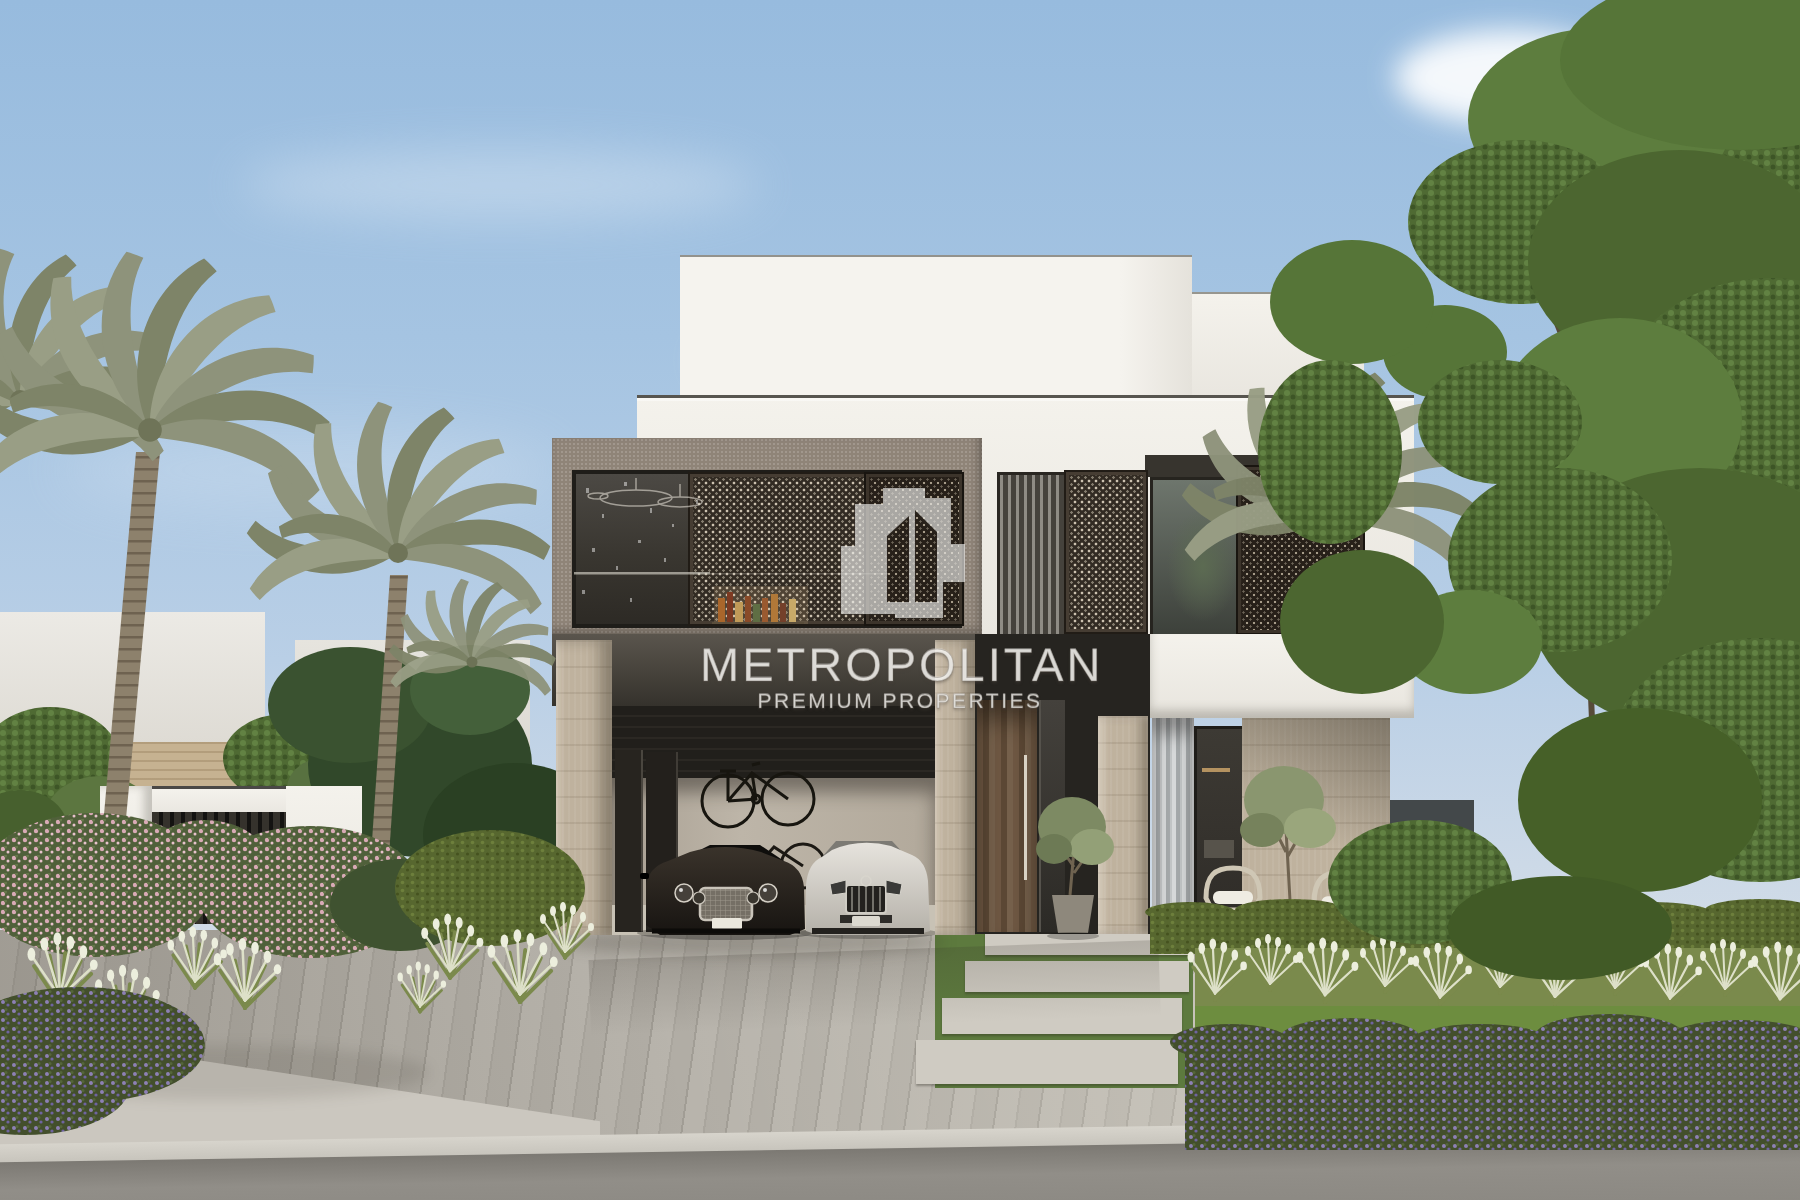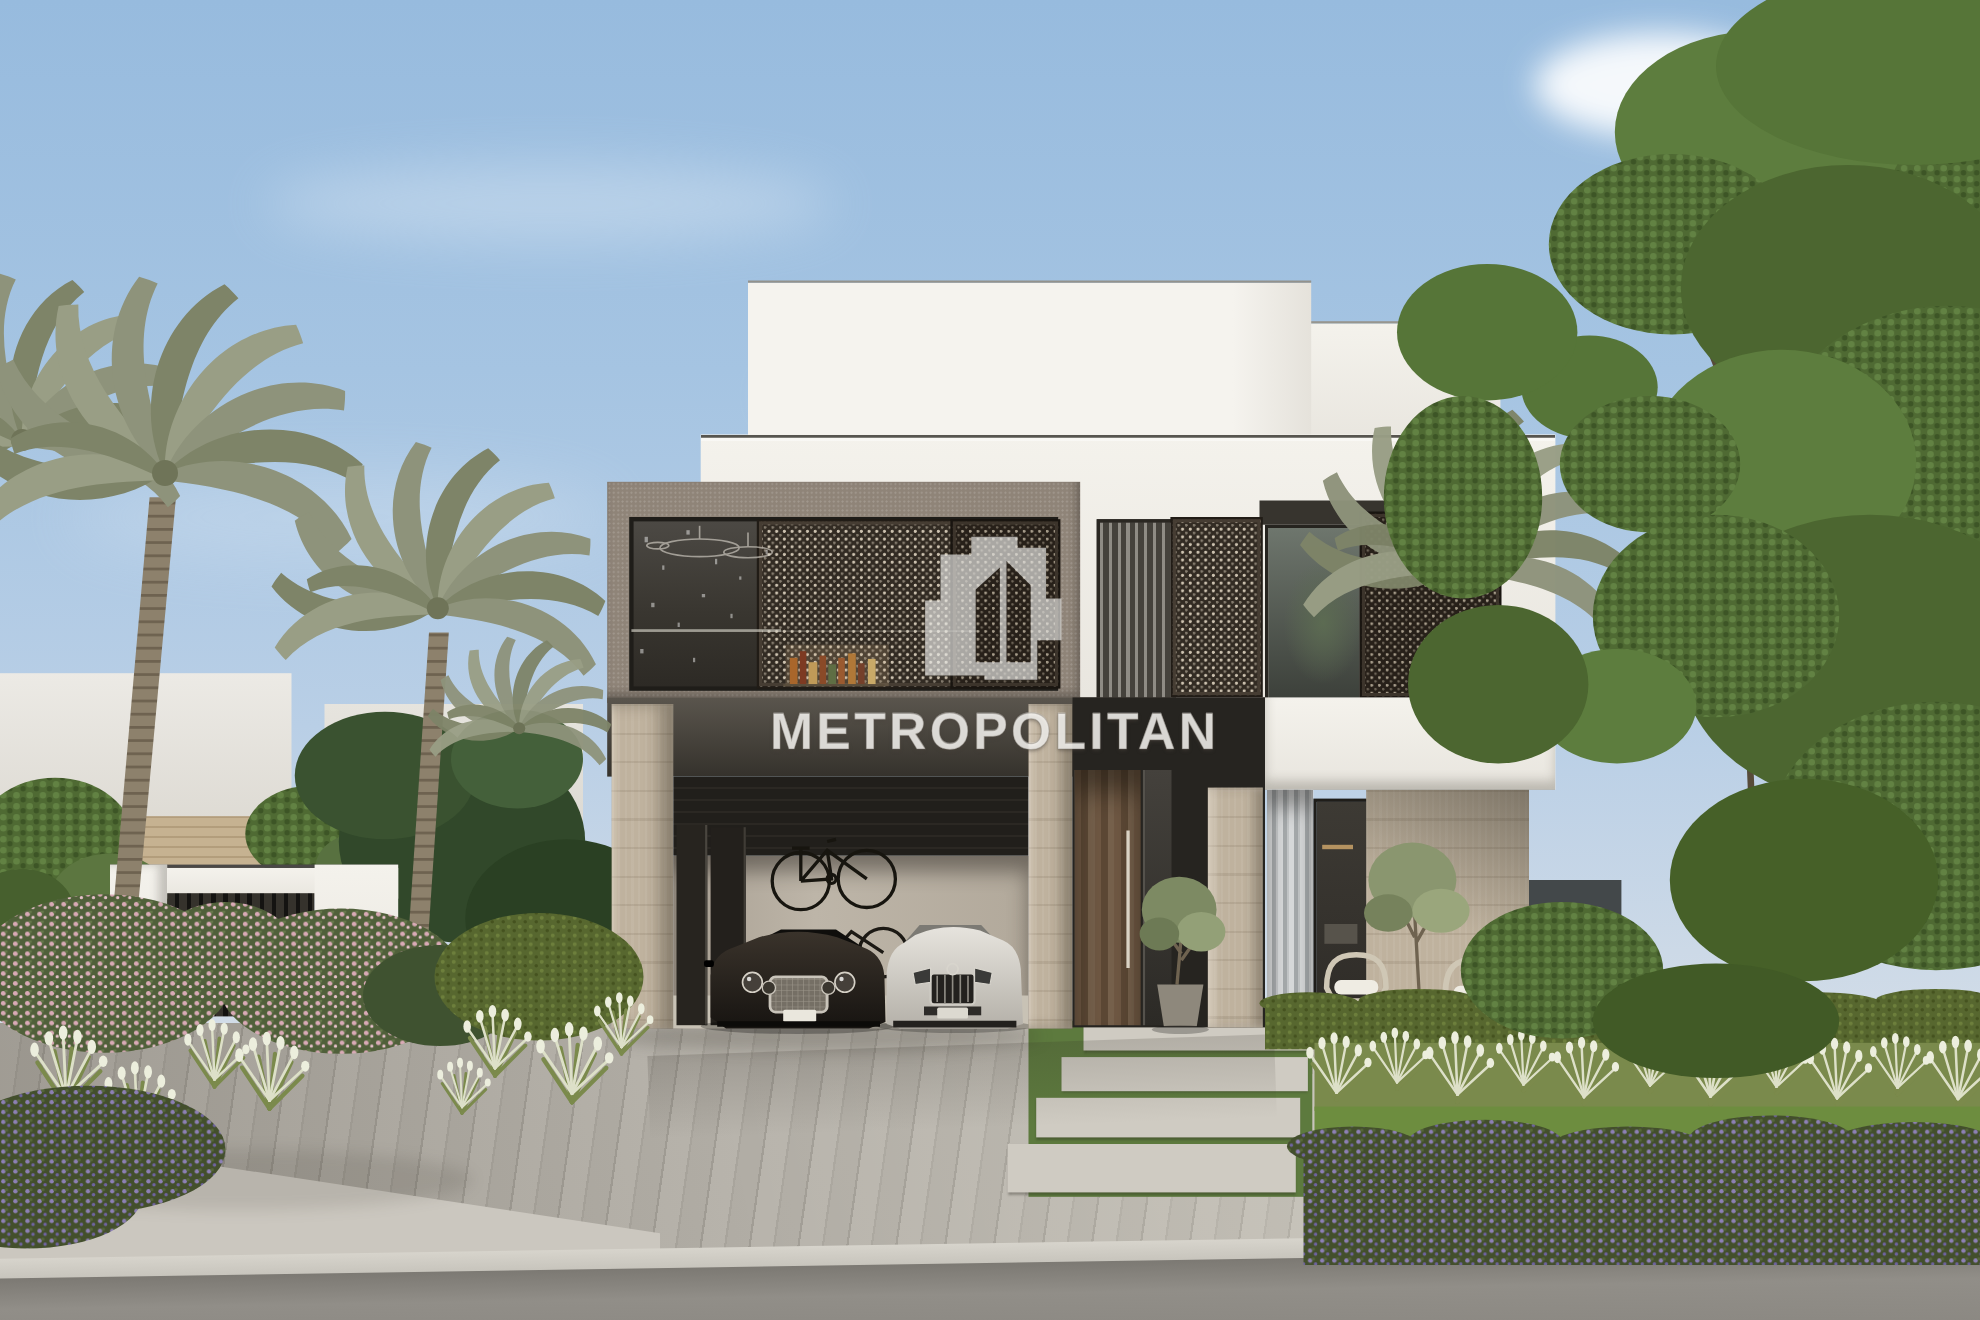--- a/index.html
+++ b/index.html
@@ -33,21 +33,21 @@
       repeating-linear-gradient(98deg,#b8b4ac 0 20px,#a9a59d 20px 22px,#b1ada5 22px 42px,#a19d95 42px 44px);}
   .drive-light{background:linear-gradient(78deg,rgba(58,53,44,.20),rgba(255,255,255,0) 38%,rgba(255,251,238,.26) 72%);}
   .sidewalk{background:#cbc7bf;clip-path:polygon(0 0,100% 76%,100% 100%,0 100%);}
   .curb{background:linear-gradient(180deg,#d7d4cc,#c4c1b9);}
   .road{background:linear-gradient(180deg,#7c7973,#918e88 40%,#8b8882);}
   .slab{background:#cfcbc2;box-shadow:0 2px 2px rgba(40,38,30,.35);}
   .shadow-soft{background:rgba(45,40,32,.22);filter:blur(7px);border-radius:50%;}
   
   .wm-text{color:rgba(247,246,242,.80);-webkit-text-stroke:1px rgba(120,115,105,.35);
       text-shadow:0 2px 3px rgba(70,65,58,.45),0 -1px 0 rgba(255,255,255,.35);
-      text-align:center;font-weight:bold;letter-spacing:3px;}
+      text-align:center;font-weight:normal;letter-spacing:3px;}
 </style>
 </head>
 <body>
 
 <div class="stage">
 
   <div class="abs sky" style="z-index:0"></div>
   <div class="abs cloud" style="z-index:1;left:1395px;top:30px;width:230px;height:95px;opacity:.9"></div>
   <div class="abs cloud" style="z-index:1;left:1540px;top:100px;width:160px;height:70px;opacity:.7"></div>
   <div class="abs cloud" style="z-index:1;left:240px;top:150px;width:520px;height:70px;opacity:.28;filter:blur(24px)"></div>
@@ -424,14 +424,15 @@
     </g>
   </svg>
 
   <svg class="abs" style="z-index:60;left:831px;top:482px;filter:drop-shadow(0 1px 1px rgba(80,78,70,.35))" width="140" height="140">
     <path fill-rule="evenodd" fill="rgba(252,252,250,.6)" d="
       M10,132 L10,64 L24,64 L24,22 L52,22 L52,6 L94,6 L94,16 L120,16 L120,62 L134,62 L134,100 L112,100 L112,136 L64,136 L64,132 Z
       M56,120 L56,54 L78,34 L78,120 Z
       M84,120 L84,28 L106,50 L106,120 Z"></path>
   </svg>
   <div class="abs wm-text" style="z-index:60;left:700px;top:641px;width:400px;font-size:47px;line-height:48px">METROPOLITAN</div>
+  <div class="abs wm-text" style="z-index:60;left:700px;top:690px;width:400px;font-size:21px;line-height:22px;letter-spacing:2.5px">PREMIUM PROPERTIES</div>
 
 </div>
 
 </body></html>

